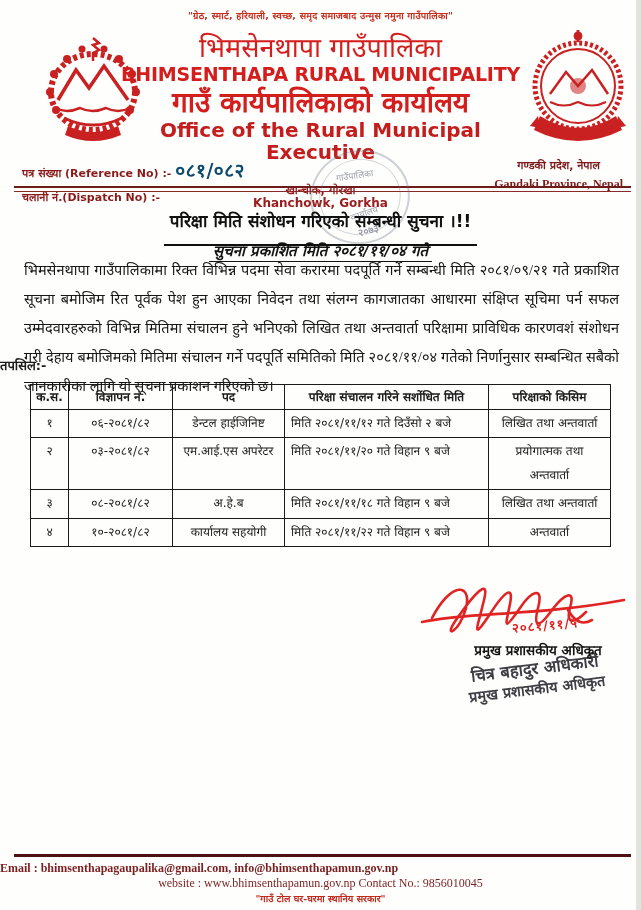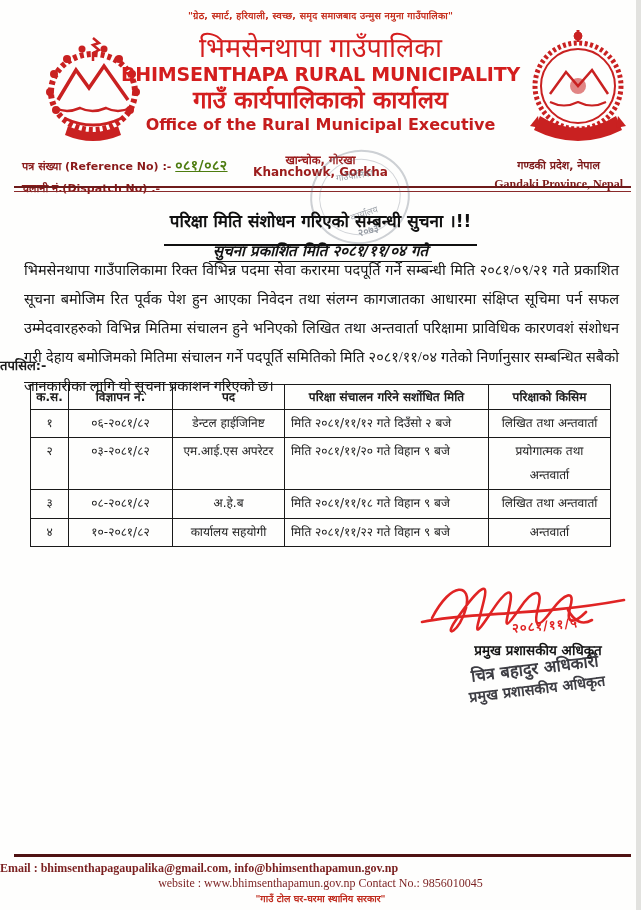--- a/index.html
+++ b/index.html
@@ -15,28 +15,28 @@
   .tagline-top{
     position:absolute;top:9px;left:0;width:100%;text-align:center;
     font-size:9.5px;font-weight:bold;color:#c6301f;letter-spacing:.2px;
   }
   .logo{position:absolute;}
   .logo-left{left:42px;top:34px;width:102px;height:108px;}
   .logo-right{left:528px;top:28px;width:100px;height:128px;}
   .header-center{position:absolute;left:118px;right:118px;top:33px;text-align:center;line-height:1.08;}
   .h-np-1{font-size:27px;font-weight:normal;color:#d41e1e;}
   .h-en-1{font-size:19px;font-weight:bold;color:#d41e1e;margin-top:2px;letter-spacing:-0.2px;}
-  .h-np-2{font-size:24px;font-weight:bold;color:#d41e1e;margin-top:3px;}
-  .h-en-2{font-size:16px;font-weight:bold;color:#c41d1d;margin-top:2px;}
+  .h-np-2{font-size:28px;font-weight:bold;color:#d41e1e;margin-top:3px;}
+  .h-en-2{font-size:20px;font-weight:bold;color:#c41d1d;margin-top:2px;}
   .h-addr-np{font-size:11.5px;font-weight:bold;color:#9b1c1c;margin-top:21px;}
   .h-addr-en{font-size:12px;font-weight:bold;color:#9b1c1c;}
 
   
   .meta-left{position:absolute;left:22px;top:152px;font-size:11px;font-weight:bold;color:#8a1a1a;line-height:1.9;}
-  .ref-value{font-size:14px;color:#4d7c0f;letter-spacing:.5px;text-decoration:underline;}
+  .ref-value{font-size:19px;color:#0c4a6e;letter-spacing:.5px;}
   .meta-right{position:absolute;right:18px;top:158px;text-align:center;font-size:11px;font-weight:bold;color:#7c1919;line-height:1.5;}
   .meta-right .en{font-family:"Liberation Serif","DejaVu Serif",serif;font-size:12px;}
   .rule-double{position:absolute;left:14px;right:10px;top:186px;height:3px;
     border-top:2.5px solid #6e1b1b;border-bottom:1px solid #8a2a2a;}
 
   
   .round-stamp{
     position:absolute;left:310px;top:150px;width:96px;height:90px;
     border:2px solid rgba(95,105,120,.5);border-radius:50%;
     transform:rotate(-14deg);color:#5d6673;opacity:.62;z-index:1;

